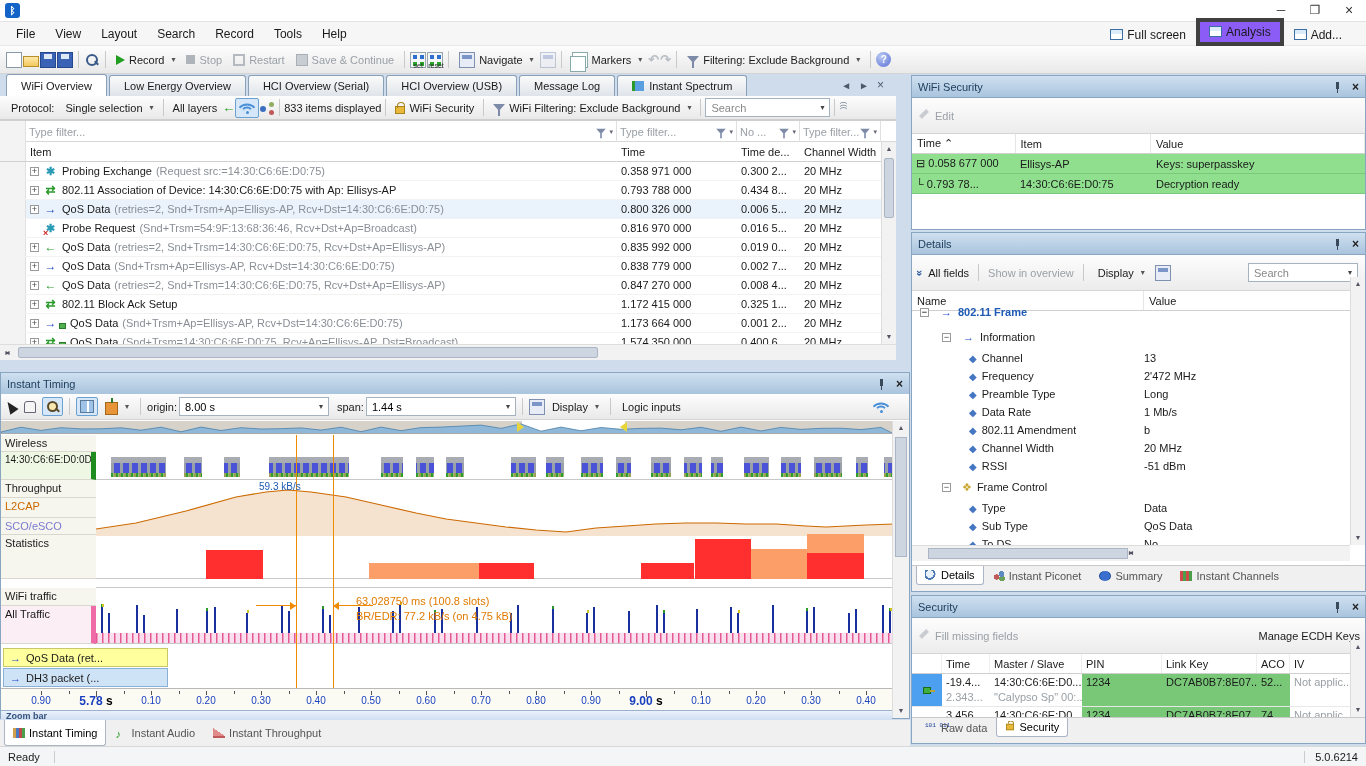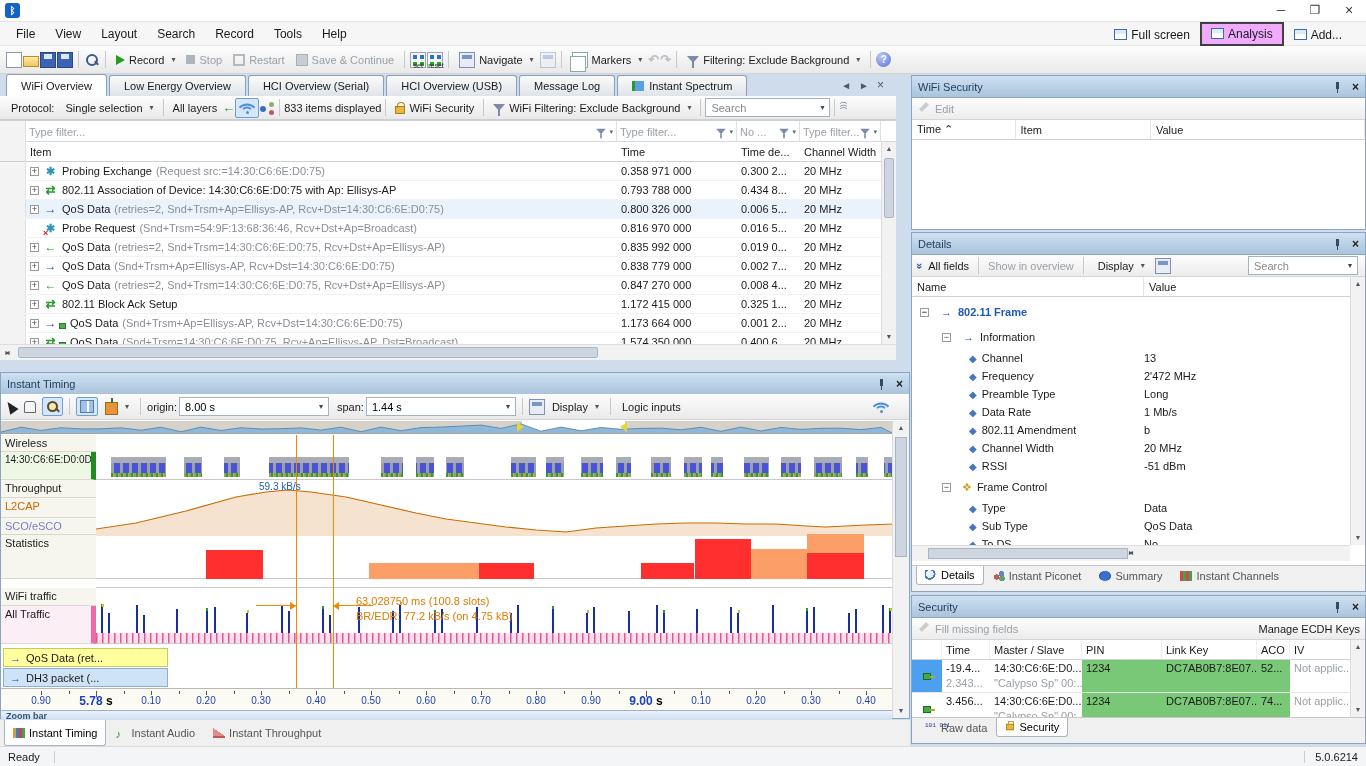--- a/index.html
+++ b/index.html
@@ -10,21 +10,21 @@
   #titlebar .bt-ic{width:15px;height:15px;margin:0 6px 0 5px;background:#1464c8;border-radius:3px;color:#fff;font-size:10px;font-weight:bold;text-align:center;line-height:15px;}
   #titlebar .t{font-size:12px;}
   #wincontrols{margin-left:auto;display:flex;height:22px;}
   #wincontrols div{width:34px;text-align:center;line-height:20px;font-size:12px;color:#333;}
   
   #menubar{position:absolute;top:22px;left:0;right:0;height:24px;background:#f6f6f6;display:flex;align-items:center;padding-left:6px;border-bottom:1px solid #e9e9e9;}
   .menu-item{padding:3px 10px;font-size:12px;}
   #viewtabs{margin-left:auto;display:flex;align-items:flex-end;height:24px;margin-right:14px;}
   .vtab{display:flex;align-items:center;gap:4px;padding:3px 9px;font-size:12px;border:1px solid transparent;}
   .vtab .wic{width:13px;height:11px;border:1px solid #3a6ea5;background:linear-gradient(#dcebf8 40%,#fff 40%);}
-  .vtab.active{background:#f0abfc;border:2px solid #404040;}
+  .vtab.active{background:#8b5cf6;border:4px solid #404040;}
   
   #toolbar{position:absolute;top:46px;left:0;right:0;height:28px;background:linear-gradient(#fdfdfd,#e9e9e9);border-bottom:1px solid #d4d4d4;display:flex;align-items:center;padding-left:6px;gap:1px;}
   .sep{width:1px;height:17px;background:#c9c9c9;margin:0 4px;flex:none;}
   .tbtn{display:flex;align-items:center;gap:4px;padding:2px 5px;white-space:nowrap;}
   .tbtn.dis{color:#9aa0a6;}
   .dd:after{content:"▾";font-size:8px;margin-left:3px;color:#555;}
   .ic{width:16px;height:16px;display:inline-block;position:relative;flex:none;}
   .ic-new{background:#fff;border:1px solid #8899aa;}
   .ic-open{background:linear-gradient(#ffe9a8,#f3c860);border:1px solid #b8902a;height:11px;margin-top:4px;}
   .ic-save,.ic-saveall{background:#3a62b5;border:1px solid #27478c;}
@@ -103,21 +103,21 @@
   #vscroll .thumb{position:absolute;left:2px;right:2px;top:16px;height:60px;background:#cdd5e0;border:1px solid #aab6c5;border-radius:2px;}
   #hscroll{position:absolute;left:0;bottom:0;width:896px;height:16px;background:#f2f2f2;border-top:1px solid #ddd;}
   #hscroll .thumb{position:absolute;top:2px;left:18px;height:11px;width:580px;background:#cdd5e0;border:1px solid #aab6c5;border-radius:2px;}
   #hscroll .sarr{width:15px;height:16px;line-height:16px;}
   
   .ptitle{height:22px;background:linear-gradient(#cfe0f0,#a9c4dd);border:1px solid #88a5c2;display:flex;align-items:center;padding:0 6px;color:#20405f;}
   .ptitle .pin{margin-left:auto;width:9px;height:12px;position:relative;}
   .ptitle .pin:before{content:"";position:absolute;left:3px;top:1px;width:3px;height:7px;background:#3a4a5a;}
   .ptitle .pin:after{content:"";position:absolute;left:4px;top:8px;width:1px;height:4px;background:#3a4a5a;}
   .ptitle .x{margin-left:10px;font-weight:bold;font-size:12px;color:#222;}
-  .ptb{height:22px;background:linear-gradient(#fdfdfd,#ececec);border-bottom:1px solid #d5d5d5;display:flex;align-items:center;padding:0 5px;gap:5px;}
+  .ptb{height:36px;background:linear-gradient(#fdfdfd,#ececec);border-bottom:1px solid #d5d5d5;display:flex;align-items:center;padding:0 5px;gap:5px;}
   .pencil{width:13px;height:13px;position:relative;}
   .pencil:before{content:"";position:absolute;left:5px;top:0;width:4px;height:10px;background:#c9cdd2;transform:rotate(45deg);}
   .ghdr{display:flex;border-bottom:1px solid #d0d0d0;background:#fff;height:20px;align-items:center;}
   .ghdr div{padding:0 5px;border-right:1px solid #e6e6e6;height:100%;display:flex;align-items:center;white-space:nowrap;overflow:hidden;}
   
   #wifisec{position:absolute;left:911px;top:75px;width:455px;height:155px;background:#fff;border:1px solid #88a5c2;}
   .wsrow{display:grid;grid-template-columns:104px 136px 215px;height:20px;align-items:center;background:#8fdf8f;border-bottom:1px solid #7ac87a;}
   .wsrow div{padding:0 4px;white-space:nowrap;overflow:hidden;}
   
   #details{position:absolute;left:911px;top:232px;width:455px;height:360px;background:#fff;border:1px solid #88a5c2;}
@@ -817,20 +817,32 @@
     </div>
     <div class="ptb">
       <span class="pencil"></span>
       <span style="color:#9aa0a6;">Edit</span>
     </div>
     <div class="ghdr" id="wshdr">
         <div style="width: 104px;">Time  ⌃</div>
         <div style="width: 136px;">Item</div>
         <div style="width: 215px;">Value</div>
       </div>
+    <div id="wsrows">
+        <div class="wsrow">
+          <div>⊟ 0.058 677 000</div>
+          <div>Ellisys-AP</div>
+          <div>Keys: superpasskey</div>
+        </div>
+        <div class="wsrow">
+          <div>   └ 0.793 78...</div>
+          <div>14:30:C6:6E:D0:75</div>
+          <div>Decryption ready</div>
+        </div>
+      </div>
   </div>
 
   <div id="details">
     <div class="ptitle" style="border:none;border-bottom:1px solid #88a5c2;">
       <span>Details</span>
       <span class="pin"></span>
       <span class="x">×</span>
     </div>
     <div class="ptb">
       <span class="chev2">»</span>

